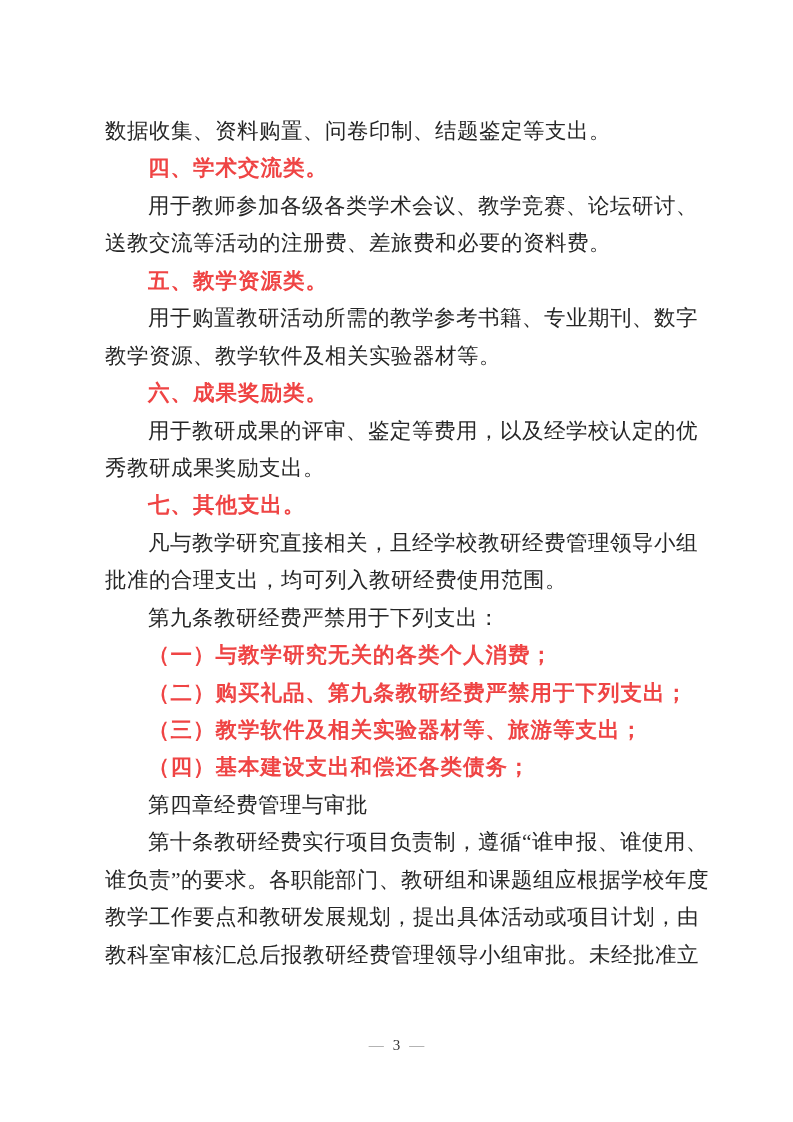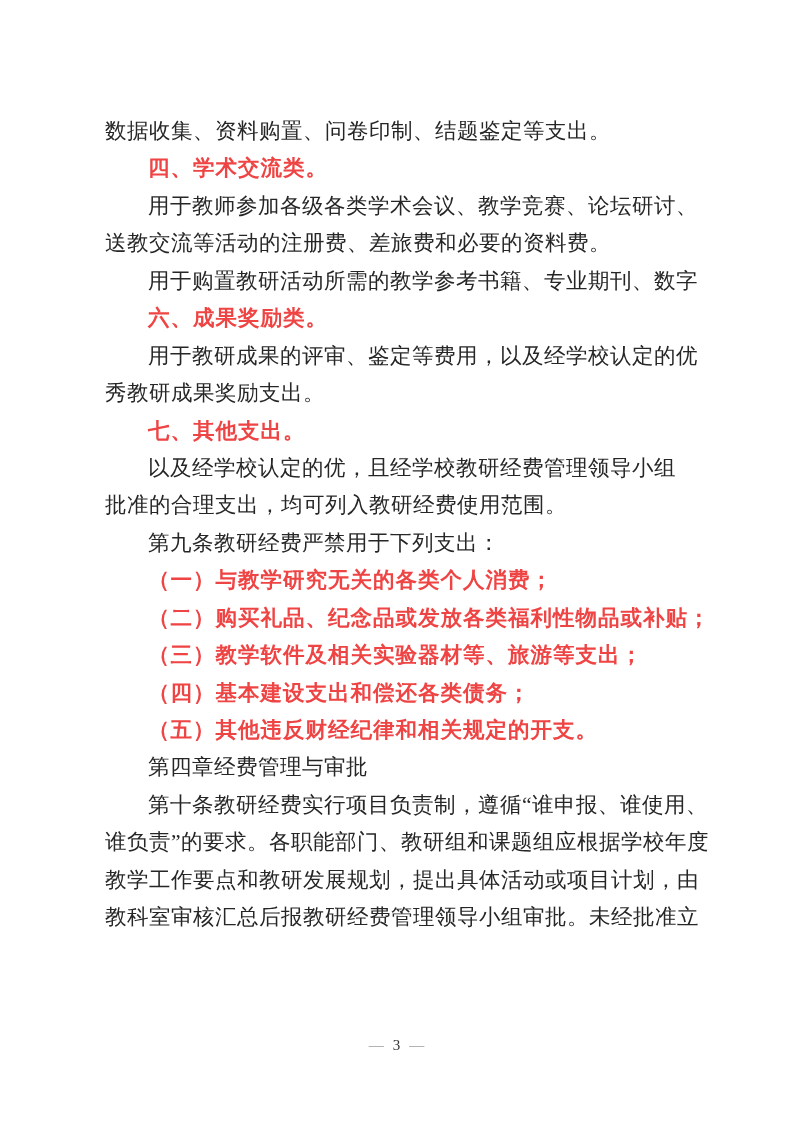--- a/index.html
+++ b/index.html
@@ -59,33 +59,34 @@
 </style>
 </head>
 <body>
 
 <div class="page">
   <div class="content">
       <div class="line">数据收集、资料购置、问卷印制、结题鉴定等支出。</div>
       <div class="line heading indent">四、学术交流类。</div>
       <div class="line indent justify">用于教师参加各级各类学术会议、教学竞赛、论坛研讨、</div>
       <div class="line">送教交流等活动的注册费、差旅费和必要的资料费。</div>
+      <div class="line heading indent">五、教学资源类。</div>
       <div class="line indent justify">用于购置教研活动所需的教学参考书籍、专业期刊、数字</div>
+      <div class="line">教学资源、教学软件及相关实验器材等。</div>
       <div class="line heading indent">六、成果奖励类。</div>
       <div class="line indent justify">用于教研成果的评审、鉴定等费用，以及经学校认定的优</div>
       <div class="line">秀教研成果奖励支出。</div>
       <div class="line heading indent">七、其他支出。</div>
-      <div class="line indent justify">以及经学校认定的优，且经学校教研经费管理领导小组</div>
+      <div class="line indent justify">凡与教学研究直接相关，且经学校教研经费管理领导小组</div>
       <div class="line">批准的合理支出，均可列入教研经费使用范围。</div>
       <div class="line indent">第九条教研经费严禁用于下列支出：</div>
       <div class="line heading indent">（一）与教学研究无关的各类个人消费；</div>
-      <div class="line heading indent">（二）购买礼品、纪念品或发放各类福利性物品或补贴；</div>
+      <div class="line heading indent">（二）购买礼品、第九条教研经费严禁用于下列支出；</div>
       <div class="line heading indent">（三）教学软件及相关实验器材等、旅游等支出；</div>
       <div class="line heading indent">（四）基本建设支出和偿还各类债务；</div>
-      <div class="line heading indent">（五）其他违反财经纪律和相关规定的开支。</div>
       <div class="line indent">第四章经费管理与审批</div>
       <div class="line indent justify">第十条教研经费实行项目负责制，遵循“谁申报、谁使用、</div>
       <div class="line justify">谁负责”的要求。各职能部门、教研组和课题组应根据学校年度</div>
       <div class="line justify">教学工作要点和教研发展规划，提出具体活动或项目计划，由</div>
       <div class="line justify">教科室审核汇总后报教研经费管理领导小组审批。未经批准立</div>
     </div>
 
   <div class="footer">
     <span class="dash">—</span><span class="num">3</span><span class="dash">—</span>
   </div>

